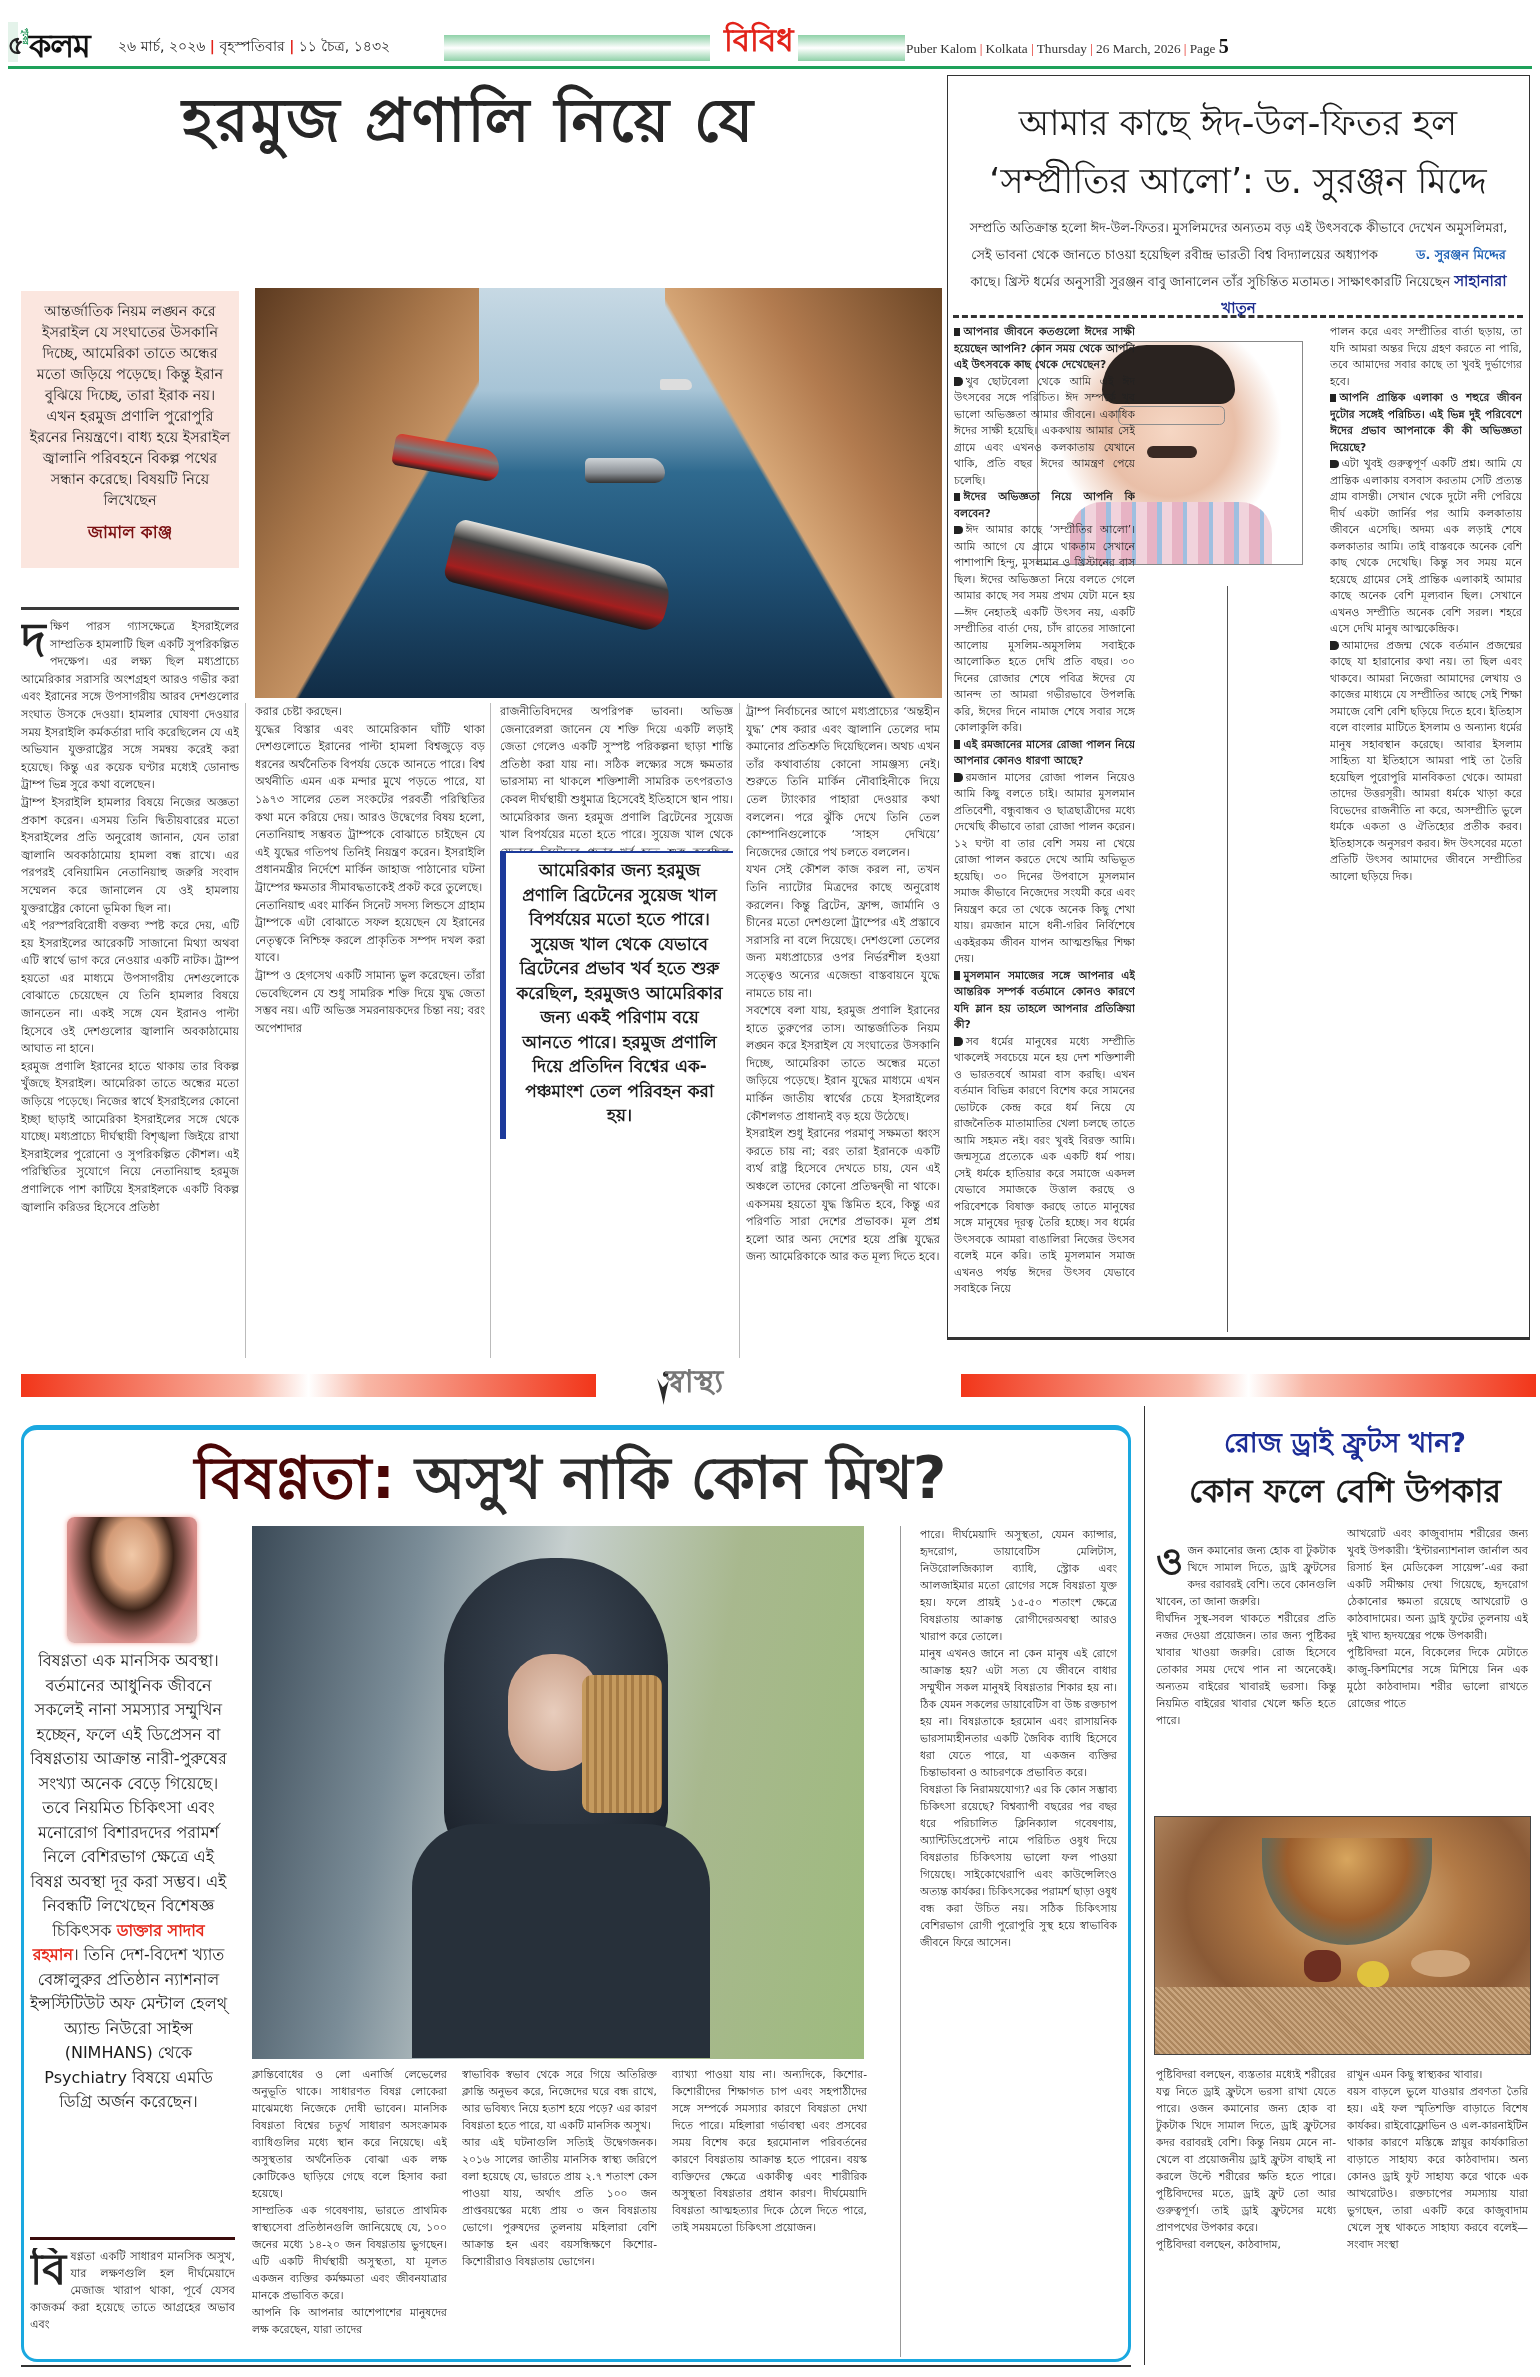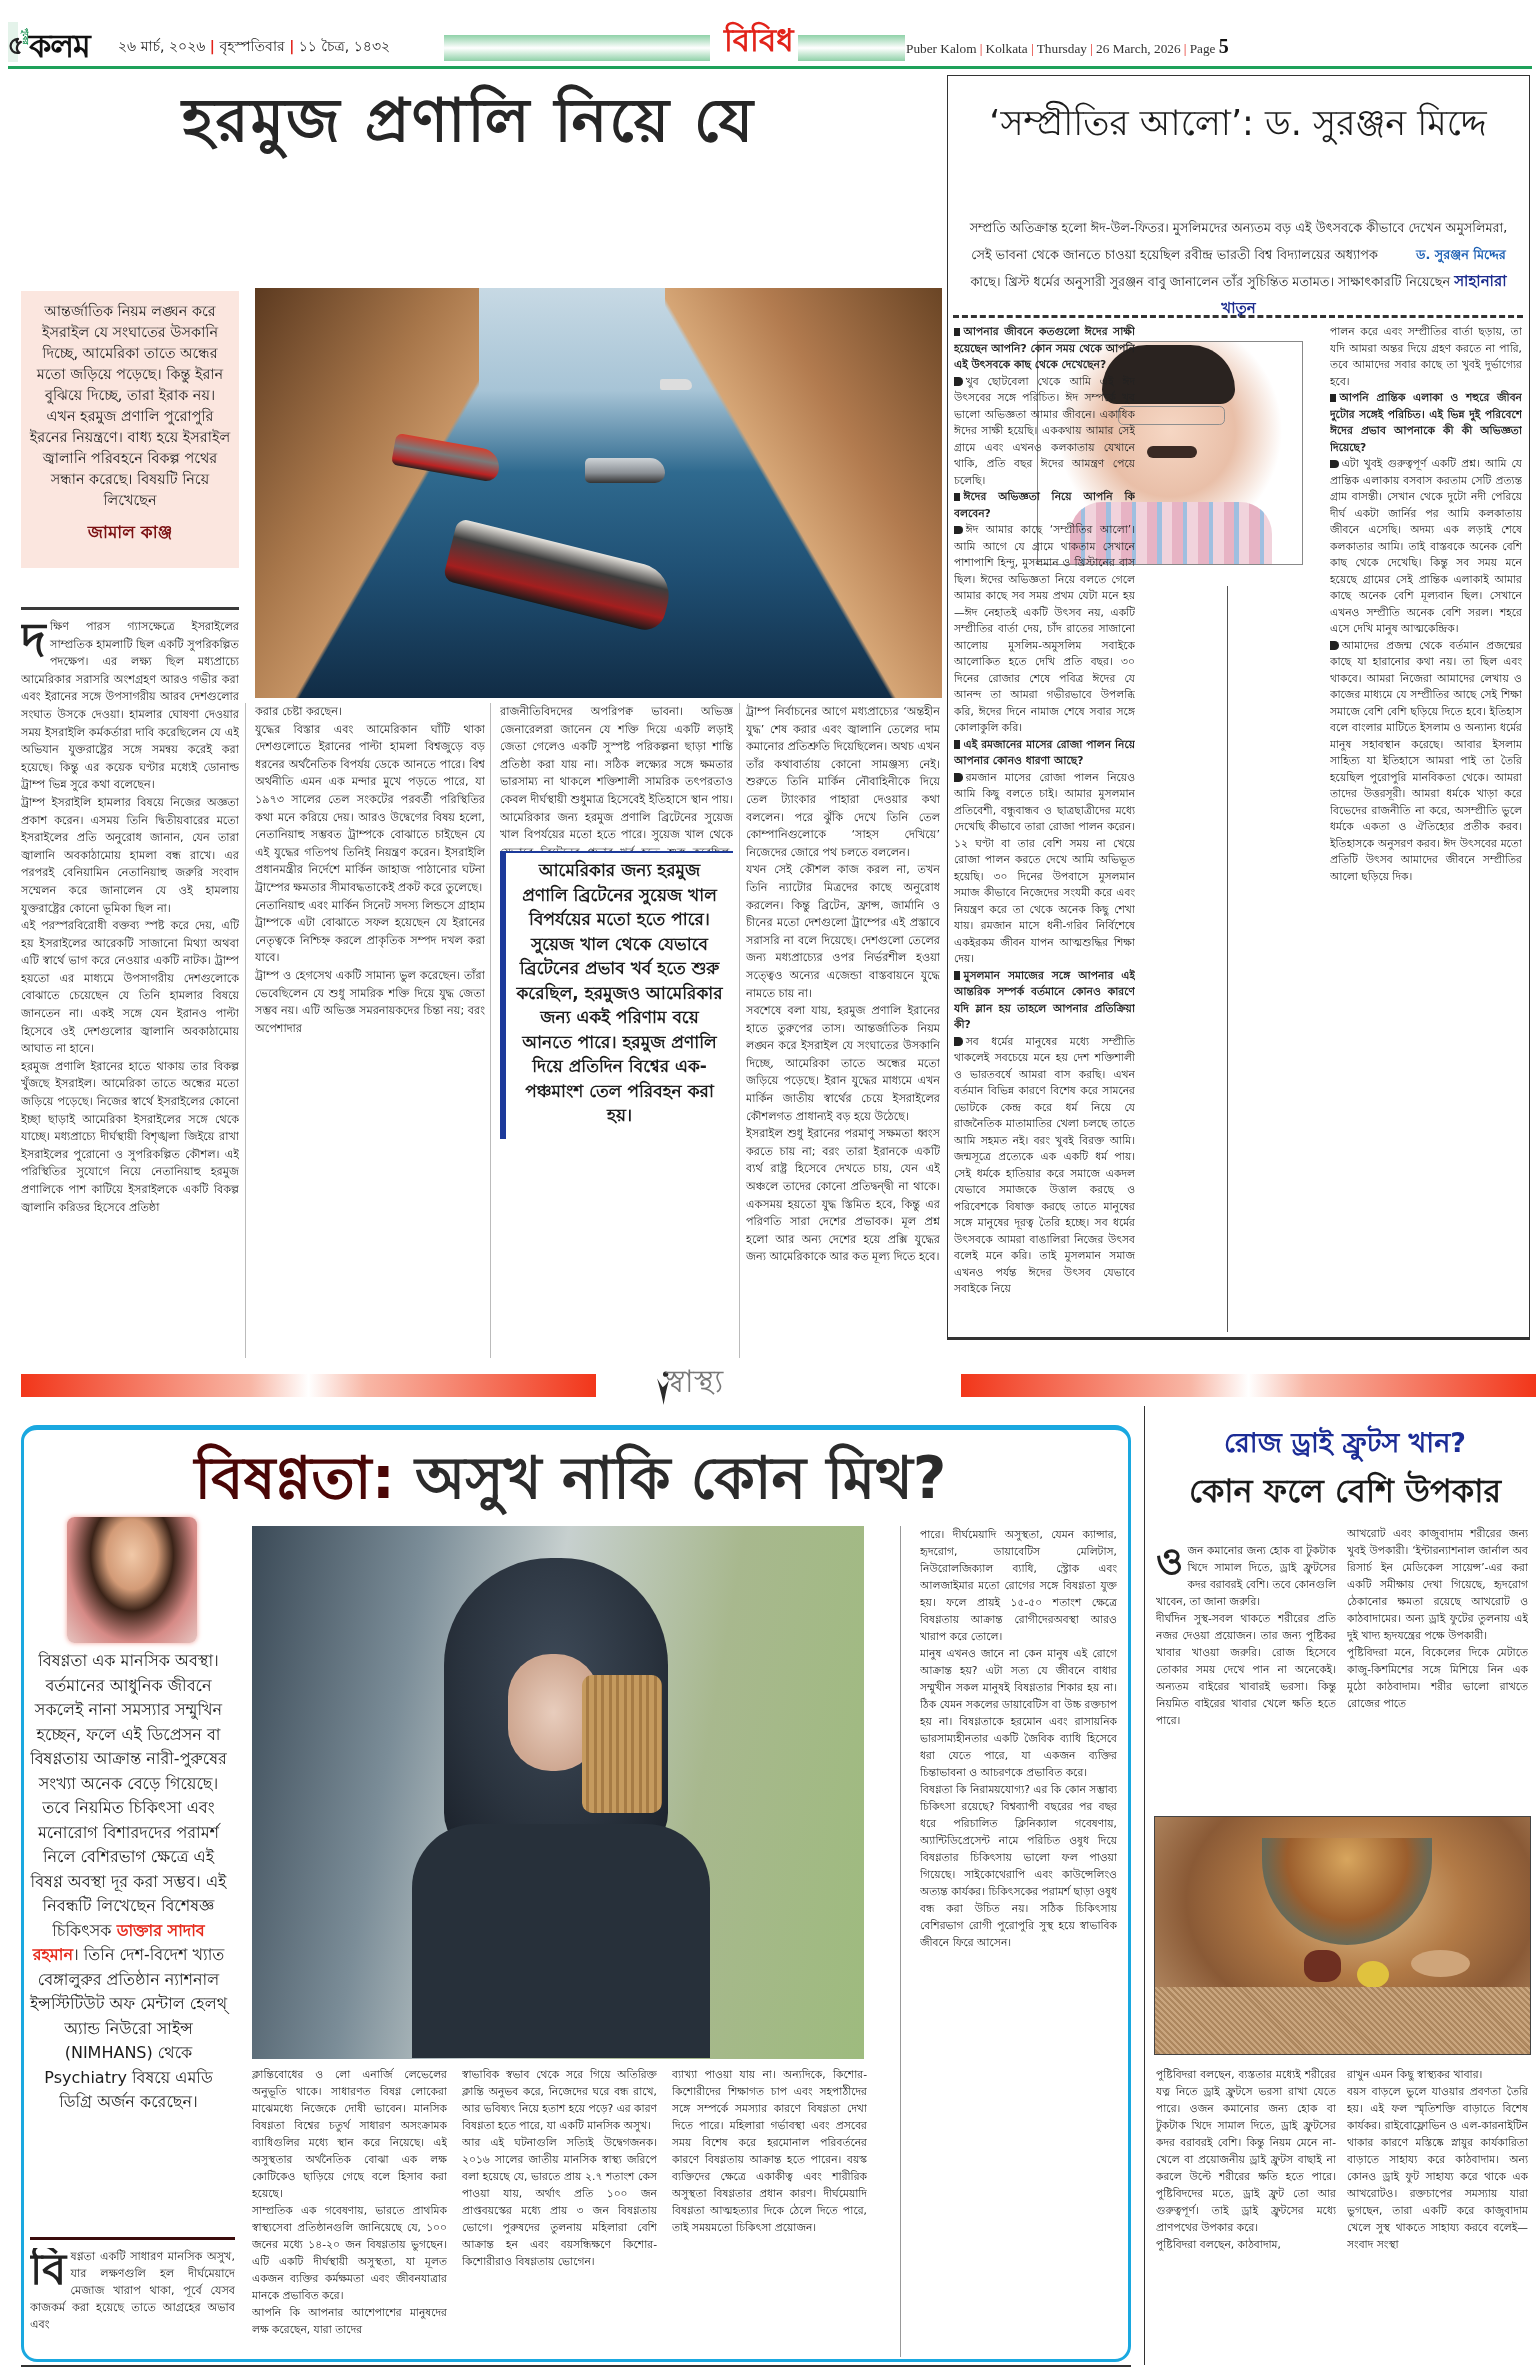--- a/index.html
+++ b/index.html
@@ -44,21 +44,21 @@
   .intv-intro .hl2 { color: #1c2c8e; font-weight: bold; font-size: 15px; }
   .dash-rule { left: 953px; top: 315px; width: 570px; height: 0; border-top: 3.2px dashed #333; }
   .portrait { left: 1037px; top: 341px; width: 266px; height: 224px; border: 1.1px solid #888; background: radial-gradient(ellipse at 50% 40%,#f6d7c4 0%,#e9bfa8 35%,#ffffff 60%); overflow: hidden; }
   .qa { font-family: "DejaVu Sans", sans-serif; font-size: 10.7px; line-height: 16.5px; color: #222; text-align: justify; }
   .qa .q { font-weight: bold; }
   .qa .mk { display: inline-block; width: 6.4px; height: 8.5px; background: #222; margin-right: 3.2px; vertical-align: -1.1px; }
   .qa .ans-mk { display: inline-block; width: 8.5px; height: 8.5px; background: #222; border-radius: 0 4.3px 4.3px 0; margin-right: 3.2px; vertical-align: -1.1px; }
 
   
   .hb-bar { top: 1374px; height: 23.4px; background: linear-gradient(90deg,#f2361a 0%,#f8b7a6 40%,#ffffff 50%,#f8b7a6 60%,#f2361a 100%); }
-  .hb-title { left: 666px; top: 1357px; font-size: 31px; font-weight: normal; color: #777; font-family: "DejaVu Sans", sans-serif; }
+  .hb-title { left: 666px; top: 1357px; font-size: 31px; font-weight: bold; color: #777; font-family: "DejaVu Sans", sans-serif; }
   .hb-icon { left: 656px; top: 1371px; width: 14px; height: 35px; }
 
   
   .dep-box { left: 21px; top: 1425px; width: 1110px; height: 937px; border: 3.2px solid #1aa8e0; border-top-width: 5.3px; border-radius: 16px; }
   .dep-head { left: 43px; top: 1438px; width: 1055px; font-size: 58px; line-height: 80px; font-weight: bold; text-align: center; color: #2b2b2b; font-family: "DejaVu Sans", sans-serif; }
   .dep-head .red { color: #4a0606; }
   .doc-photo { left: 67px; top: 1517px; width: 130px; height: 126px; border-radius: 7.5px; background: radial-gradient(ellipse at 50% 30%,#f1c9a8 0%,#d39b77 28%,#3a2318 45%,#d68a86 70%,#e7c6c2 100%); box-shadow: 0 0 5.3px #f2a59c; }
   .dep-intro { left: 30px; top: 1649px; width: 197px; font-family: "DejaVu Sans", sans-serif; font-size: 16px; line-height: 24.5px; text-align: center; color: #1c1c1c; }
   .dep-intro .red { color: #e62b1c; font-weight: bold; }
   .dep-intro-rule { left: 30px; top: 2237px; width: 205px; height: 2.7px; background: #3b0c0c; }
@@ -133,20 +133,21 @@
 আমেরিকার জন্য হরমুজ প্রণালি ব্রিটেনের সুয়েজ খাল বিপর্যয়ের মতো হতে পারে। সুয়েজ খাল থেকে যেভাবে ব্রিটেনের প্রভাব খর্ব হতে শুরু করেছিল, হরমুজও আমেরিকার জন্য একই পরিণাম বয়ে আনতে পারে। হরমুজ প্রণালি দিয়ে প্রতিদিন বিশ্বের এক-পঞ্চমাংশ তেল পরিবহন করা হয়। একজন দায়িত্বশীল নেতার এমন গুরুত্বপূর্ণ একটি রাস্তাকে অরক্ষিত রাখা কোনো সুযোগ নেই। কিন্তু বর্তমান মার্কিন প্রশাসনের কার্যকলাপে কেবল বিভ্রান্তি এবং পরিস্থিতির পেছনে ছুটে চলার চেষ্টাই পরিলক্ষিত হচ্ছে।</div>
 <div class="abs pullquote">আমেরিকার জন্য হরমুজ প্রণালি ব্রিটেনের সুয়েজ খাল বিপর্যয়ের মতো হতে পারে। সুয়েজ খাল থেকে যেভাবে ব্রিটেনের প্রভাব খর্ব হতে শুরু করেছিল, হরমুজও আমেরিকার জন্য একই পরিণাম বয়ে আনতে পারে। হরমুজ প্রণালি দিয়ে প্রতিদিন বিশ্বের এক-পঞ্চমাংশ তেল পরিবহন করা হয়।</div>
 <div class="abs col-rule" style="left:739px;top:703px;height:655px;"></div>
 <div class="abs body-col" style="left:746px;top:703px;width:194px;height:655px;overflow:hidden;white-space:pre-line">ট্রাম্প নির্বাচনের আগে মধ্যপ্রাচ্যের ‘অন্তহীন যুদ্ধ’ শেষ করার এবং জ্বালানি তেলের দাম কমানোর প্রতিশ্রুতি দিয়েছিলেন। অথচ এখন তাঁর কথাবার্তায় কোনো সামঞ্জস্য নেই। শুরুতে তিনি মার্কিন নৌবাহিনীকে দিয়ে তেল ট্যাংকার পাহারা দেওয়ার কথা বললেন। পরে ঝুঁকি দেখে তিনি তেল কোম্পানিগুলোকে ‘সাহস দেখিয়ে’ নিজেদের জোরে পথ চলতে বললেন।
 যখন সেই কৌশল কাজ করল না, তখন তিনি ন্যাটোর মিত্রদের কাছে অনুরোধ করলেন। কিন্তু ব্রিটেন, ফ্রান্স, জার্মানি ও চীনের মতো দেশগুলো ট্রাম্পের এই প্রস্তাবে সরাসরি না বলে দিয়েছে। দেশগুলো তেলের জন্য মধ্যপ্রাচ্যের ওপর নির্ভরশীল হওয়া সত্ত্বেও অন্যের এজেন্ডা বাস্তবায়নে যুদ্ধে নামতে চায় না।
 সবশেষে বলা যায়, হরমুজ প্রণালি ইরানের হাতে তুরুপের তাস। আন্তর্জাতিক নিয়ম লঙ্ঘন করে ইসরাইল যে সংঘাতের উসকানি দিচ্ছে, আমেরিকা তাতে অন্ধের মতো জড়িয়ে পড়েছে। ইরান যুদ্ধের মাধ্যমে এখন মার্কিন জাতীয় স্বার্থের চেয়ে ইসরাইলের কৌশলগত প্রাধান্যই বড় হয়ে উঠেছে।
 ইসরাইল শুধু ইরানের পরমাণু সক্ষমতা ধ্বংস করতে চায় না; বরং তারা ইরানকে একটি ব্যর্থ রাষ্ট্র হিসেবে দেখতে চায়, যেন এই অঞ্চলে তাদের কোনো প্রতিদ্বন্দ্বী না থাকে। একসময় হয়তো যুদ্ধ স্তিমিত হবে, কিন্তু এর পরিণতি সারা দেশের প্রভাবক। মূল প্রশ্ন হলো আর অন্য দেশের হয়ে প্রক্সি যুদ্ধের জন্য আমেরিকাকে আর কত মূল্য দিতে হবে।</div>
 
 <div class="abs intv"></div>
 <div class="abs intv-head">
+  <div>আমার কাছে ঈদ-উল-ফিতর হল</div>
   <div>‘সম্প্রীতির আলো’: ড. সুরঞ্জন মিদ্দে</div>
 </div>
 <div class="abs intv-intro">
   <span>সম্প্রতি অতিক্রান্ত হলো ঈদ-উল-ফিতর। মুসলিমদের অন্যতম বড় এই উৎসবকে কীভাবে দেখেন অমুসলিমরা, সেই ভাবনা থেকে জানতে চাওয়া হয়েছিল রবীন্দ্র ভারতী বিশ্ব বিদ্যালয়ের অধ্যাপক</span>
   <span class="hl">ড. সুরঞ্জন মিদ্দের</span>
   <span>কাছে। খ্রিস্ট ধর্মের অনুসারী সুরঞ্জন বাবু জানালেন তাঁর সুচিন্তিত মতামত। সাক্ষাৎকারটি নিয়েছেন</span>
   <span class="hl2">সাহানারা খাতুন</span>
 </div>
 <div class="abs dash-rule"></div>
 <div class="abs portrait" title="dr-suranjan-midde-portrait">

